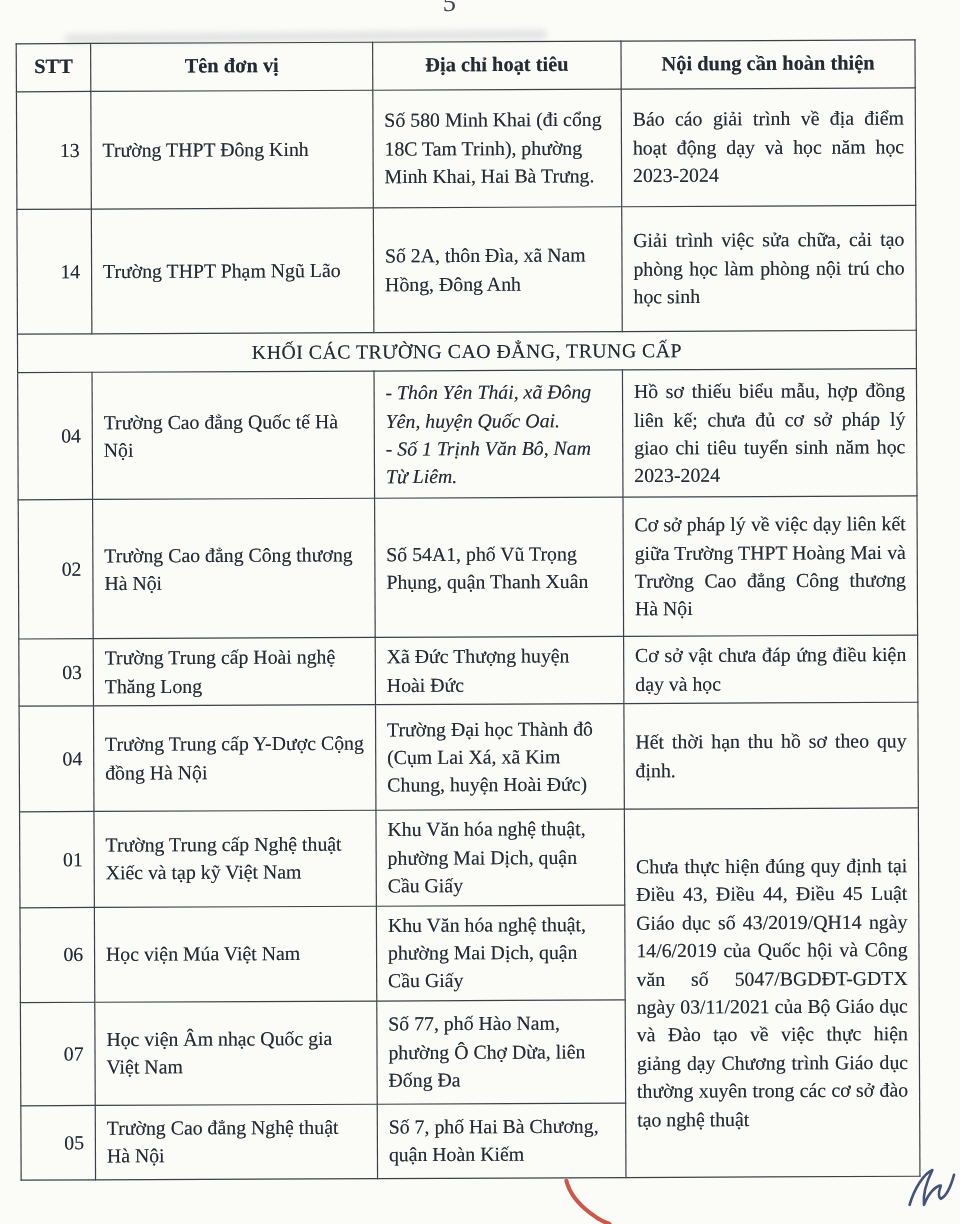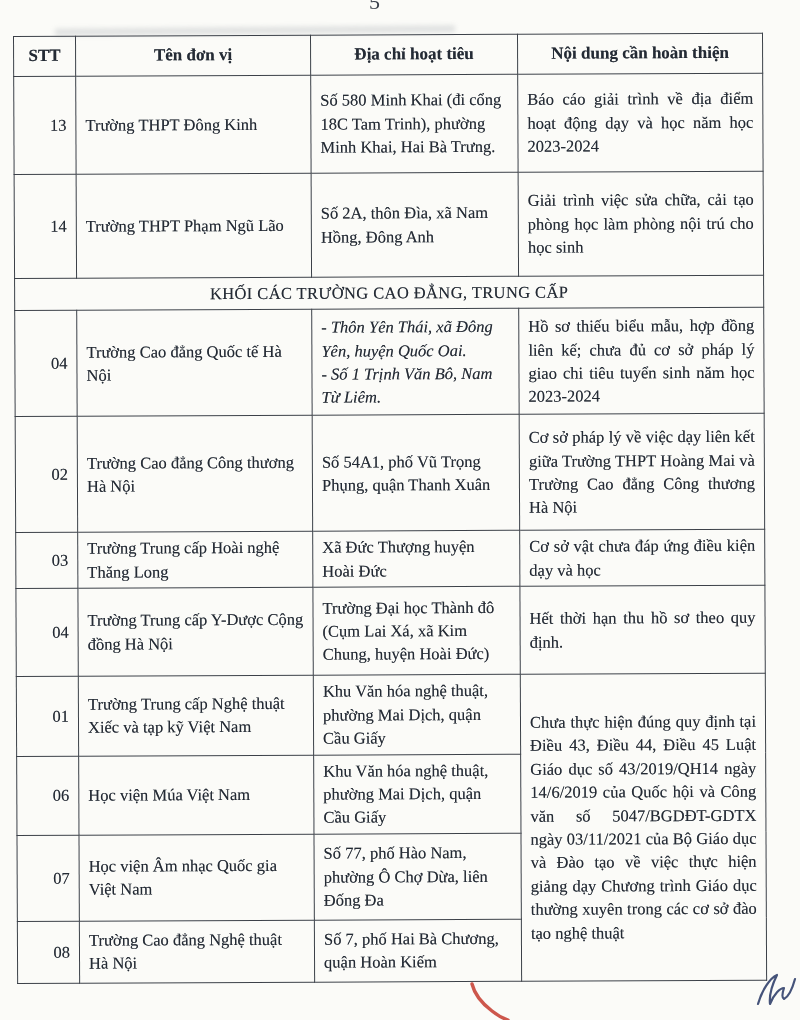--- a/index.html
+++ b/index.html
@@ -148,21 +148,21 @@
         <td class="cell-addr">Khu Văn hóa nghệ thuật, phường Mai Dịch, quận Cầu Giấy</td>
       </tr>
 
       <tr class="h-r07">
         <td class="cell-stt">07</td>
         <td>Học viện Âm nhạc Quốc gia Việt Nam</td>
         <td class="cell-addr">Số 77, phố Hào Nam, phường Ô Chợ Dừa, liên Đống Đa</td>
       </tr>
 
       <tr class="h-r08">
-        <td class="cell-stt">08</td>
+        <td class="cell-stt">05</td>
         <td>Trường Cao đẳng Nghệ thuật Hà Nội</td>
         <td class="cell-addr">Số 7, phố Hai Bà Chương, quận Hoàn Kiếm</td>
       </tr>
     </tbody>
   </table>
 
   <svg class="pen-mark red-mark" width="70" height="42" viewBox="0 0 70 42">
     <path d="M 20,4 C 22,12 28,22 40,31 C 45,35 50,38 56,40" fill="none" stroke-width="3.4" stroke-linecap="round" opacity="0.85" stroke="#c43a2e"></path>
   </svg>
 

